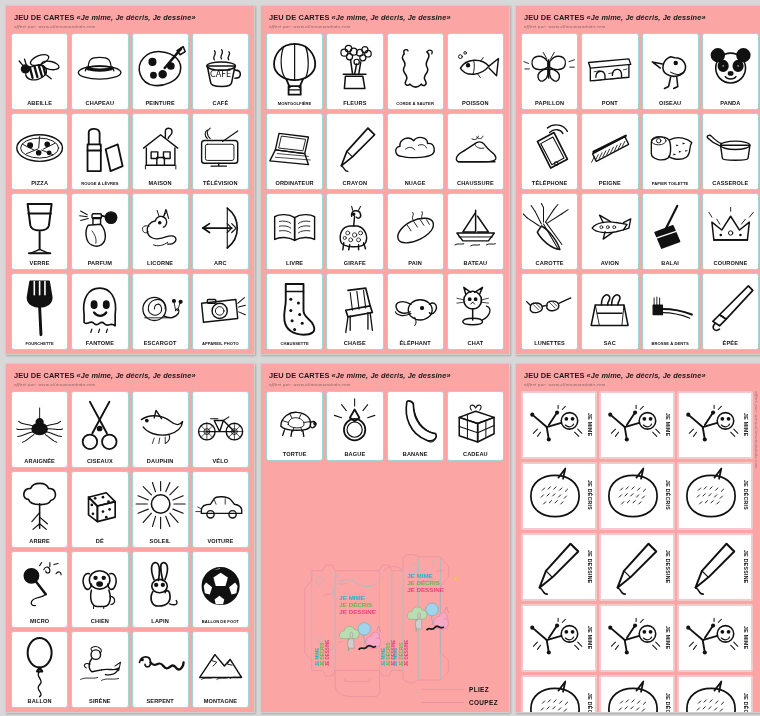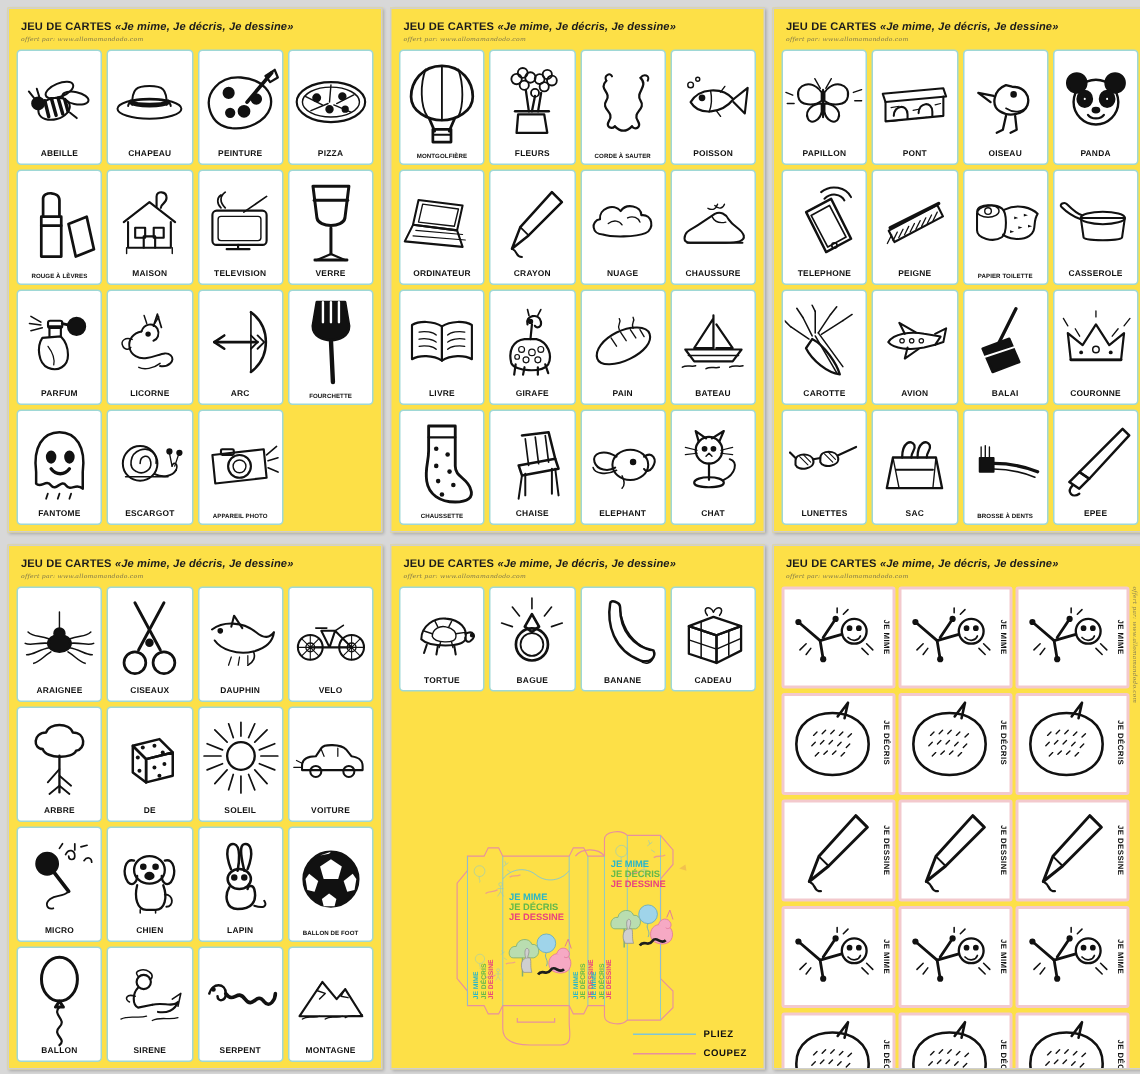--- a/index.html
+++ b/index.html
@@ -12,21 +12,21 @@
   }
   #sheet-grid {
     width:760px; height:716px;
     display:grid;
     grid-template-columns:250px 250px 250px;
     grid-template-rows:350px 350px;
     column-gap:5px; row-gap:8px;
     padding:5px 5px;
   }
   .page {
-    background:#fde047;
+    background:#fca5a5;
     border:1px solid #cfcfcf;
     box-shadow:1px 1px 2px rgba(0,0,0,0.22);
     position:relative;
     overflow:hidden;
     padding:6px 5px 4px 5px;
     display:flex;
     flex-direction:column;
   }
   
   .page-head { padding:1px 2px 0 3px; }
@@ -195,20 +195,32 @@
   <circle cx="36" cy="22" r="3" fill="#111111"></circle>
               <circle cx="19" cy="31" r="2.6" fill="#111111"></circle>
   <path d="M30 24 L46 5" stroke-width="2.4"></path>
               <path d="M42 7 L48 3 L50 8 L45 11Z"></path>
             </svg>
           </div>
           <div class="pic-label">PEINTURE</div>
         </div>
         <div class="pic-card">
           <div class="pic-art">
+            <svg viewBox="0 0 52 48" width="100%" height="100%" preserveAspectRatio="xMidYMid meet" fill="none" stroke="#111111" stroke-width="1.5" stroke-linecap="round" stroke-linejoin="round">
+              <path d="M13 22 L16 37 C16 40 20 42 27 42 C34 42 37 40 37 37 L40 22Z"></path>
+  <ellipse cx="26.5" cy="22" rx="14" ry="4"></ellipse>
+  <path d="M40 26 C47 26 47 34 40 34"></path>
+  <path d="M20 16 C17 13 23 11 20 7 M27 15 C24 12 30 10 27 6 M34 16 C31 13 37 11 34 8" stroke-width="1.2"></path>
+  <text x="26" y="33" font-size="8" font-family="DejaVu Sans" text-anchor="middle" fill="#111111" stroke="none">CAFÉ</text>
+            </svg>
+          </div>
+          <div class="pic-label">CAFÉ</div>
+        </div>
+        <div class="pic-card">
+          <div class="pic-art">
             <svg viewBox="0 0 56 40" width="100%" height="100%" preserveAspectRatio="xMidYMid meet" fill="none" stroke="#111111" stroke-width="1.5" stroke-linecap="round" stroke-linejoin="round">
               <ellipse cx="28" cy="20" rx="24" ry="14"></ellipse>
   <ellipse cx="28" cy="20" rx="20" ry="10.5" stroke-width="1"></ellipse>
   <path d="M10 16 L22 22 M44 15 L32 21 M28 8 L27 20 M14 26 L26 21 M42 27 L30 22" stroke-width="1"></path>
   <circle cx="18" cy="17" r="2.4" fill="#111111"></circle>
               <circle cx="36" cy="16" r="2.2" fill="#111111"></circle>
   <circle cx="27" cy="25" r="2.2" fill="#111111"></circle>
               <circle cx="38" cy="25" r="1.8" fill="#111111"></circle>
             </svg>
           </div>

